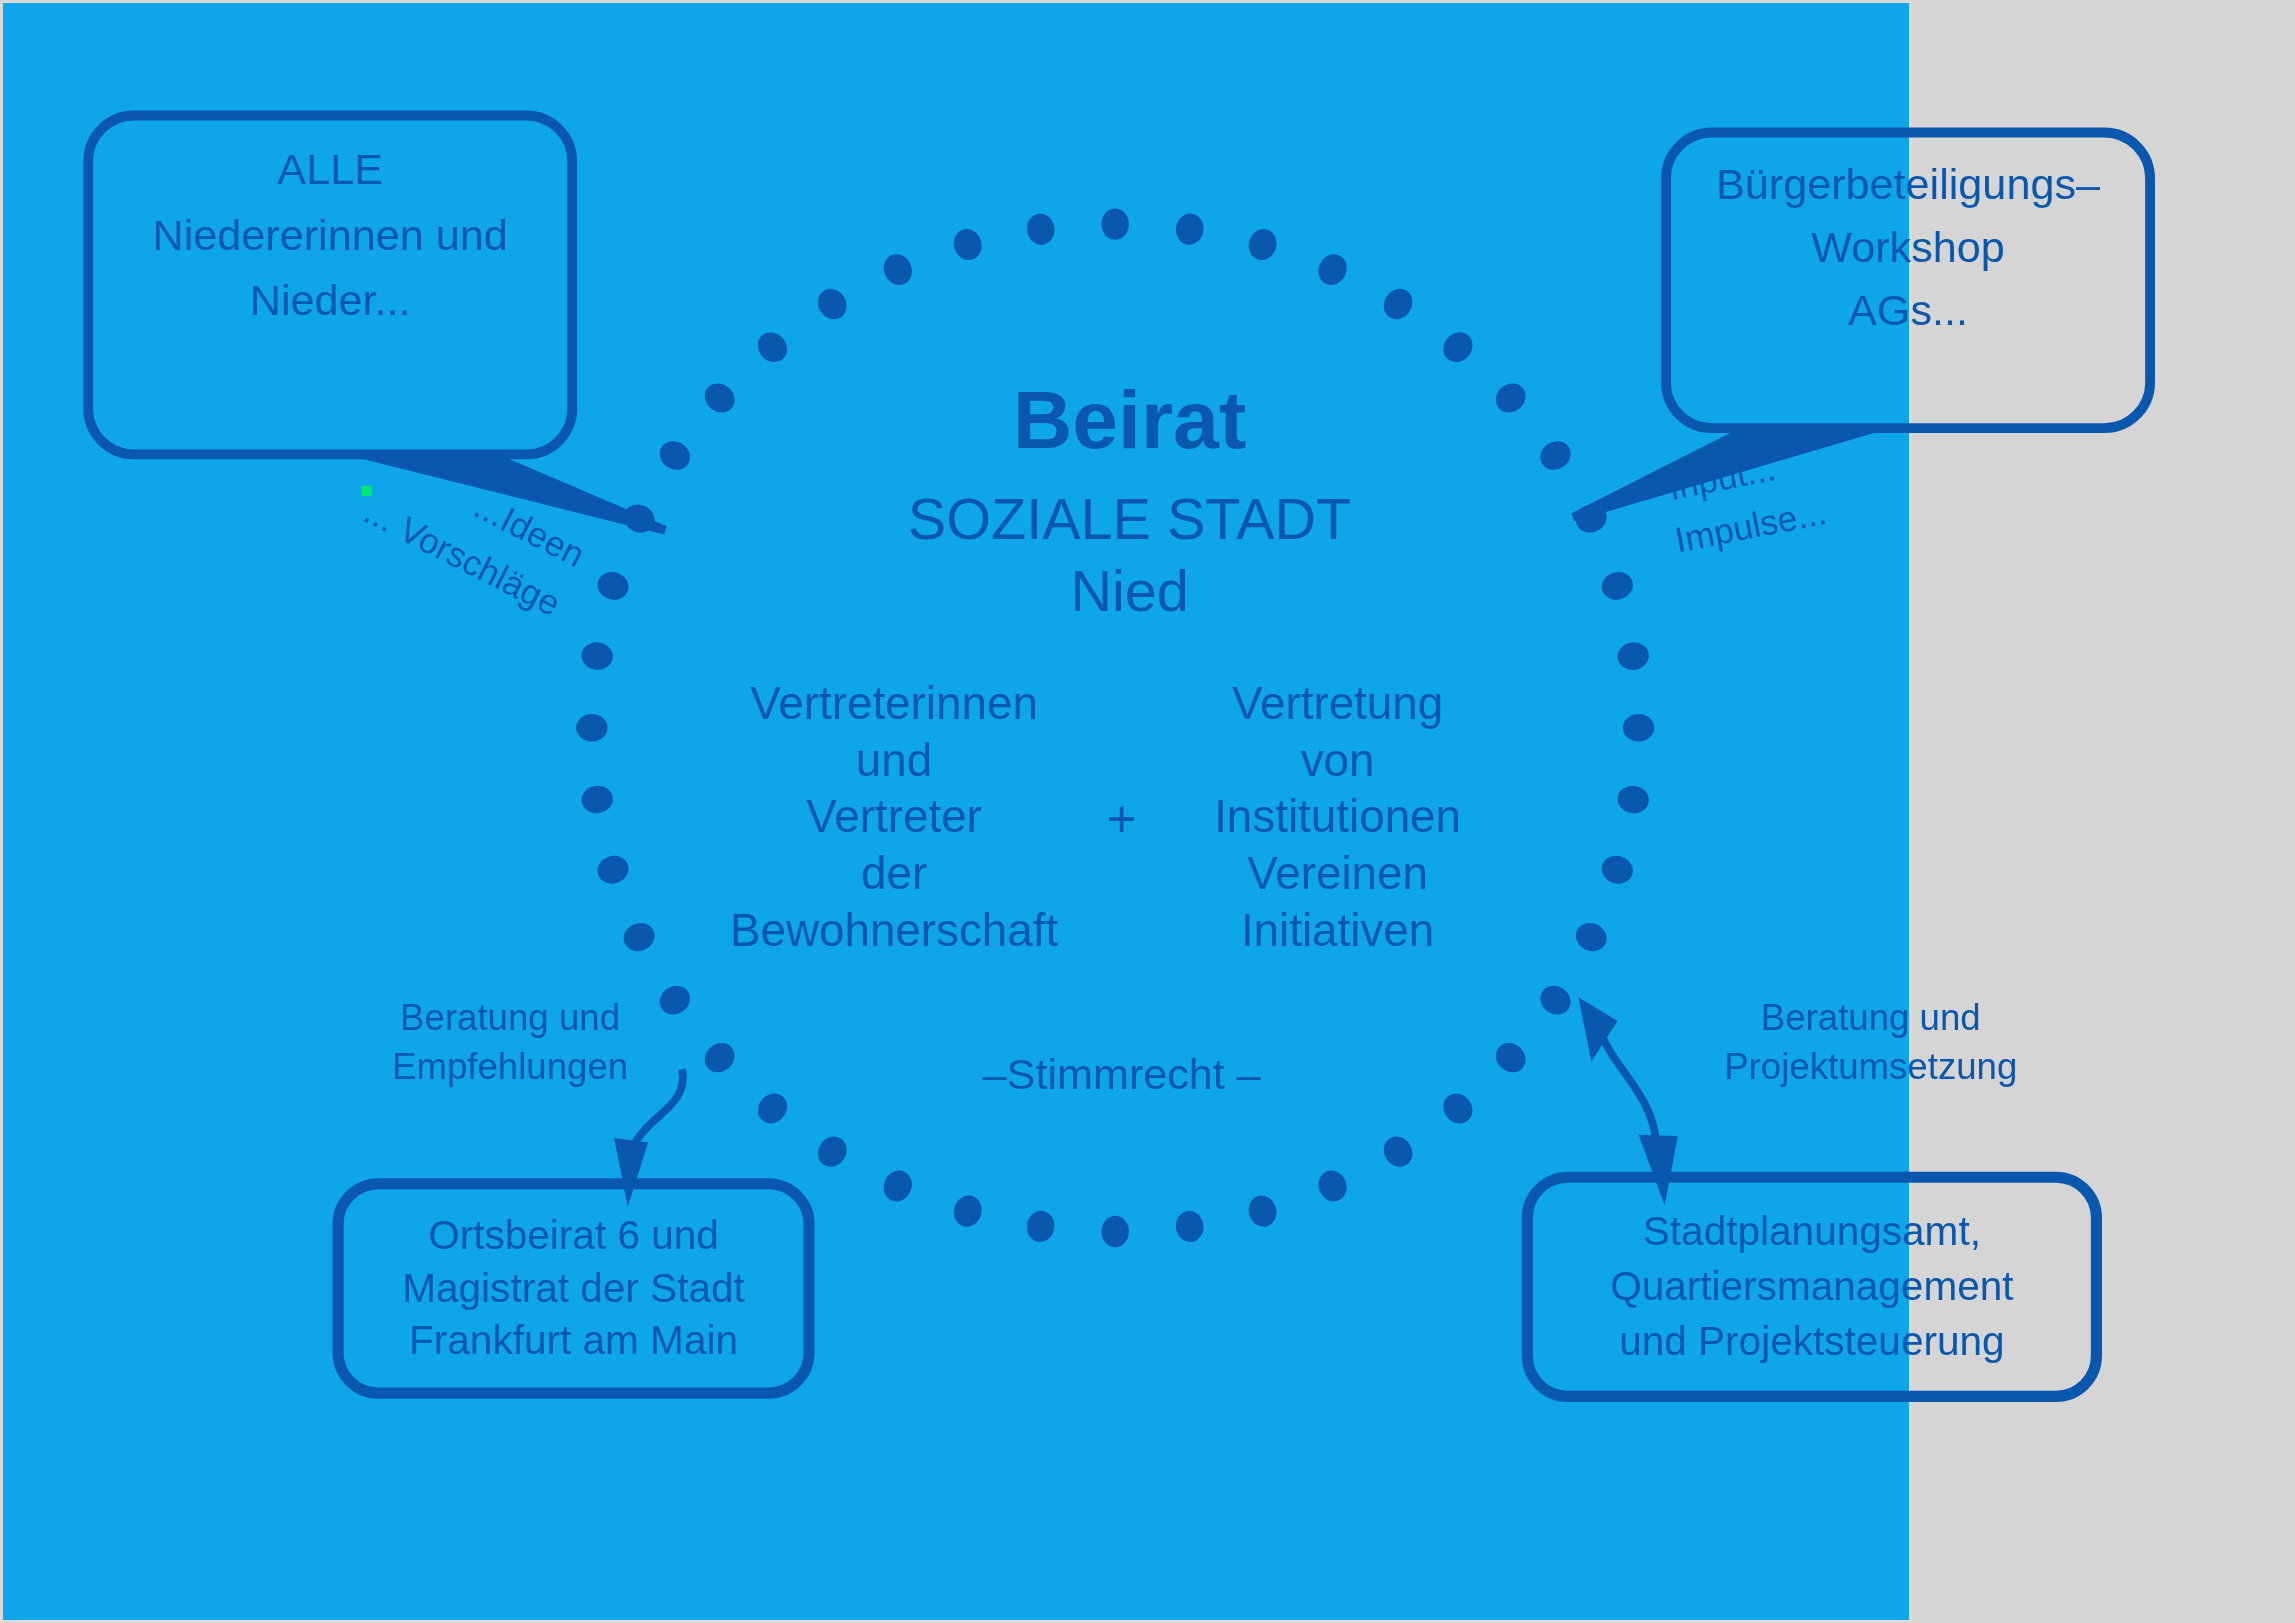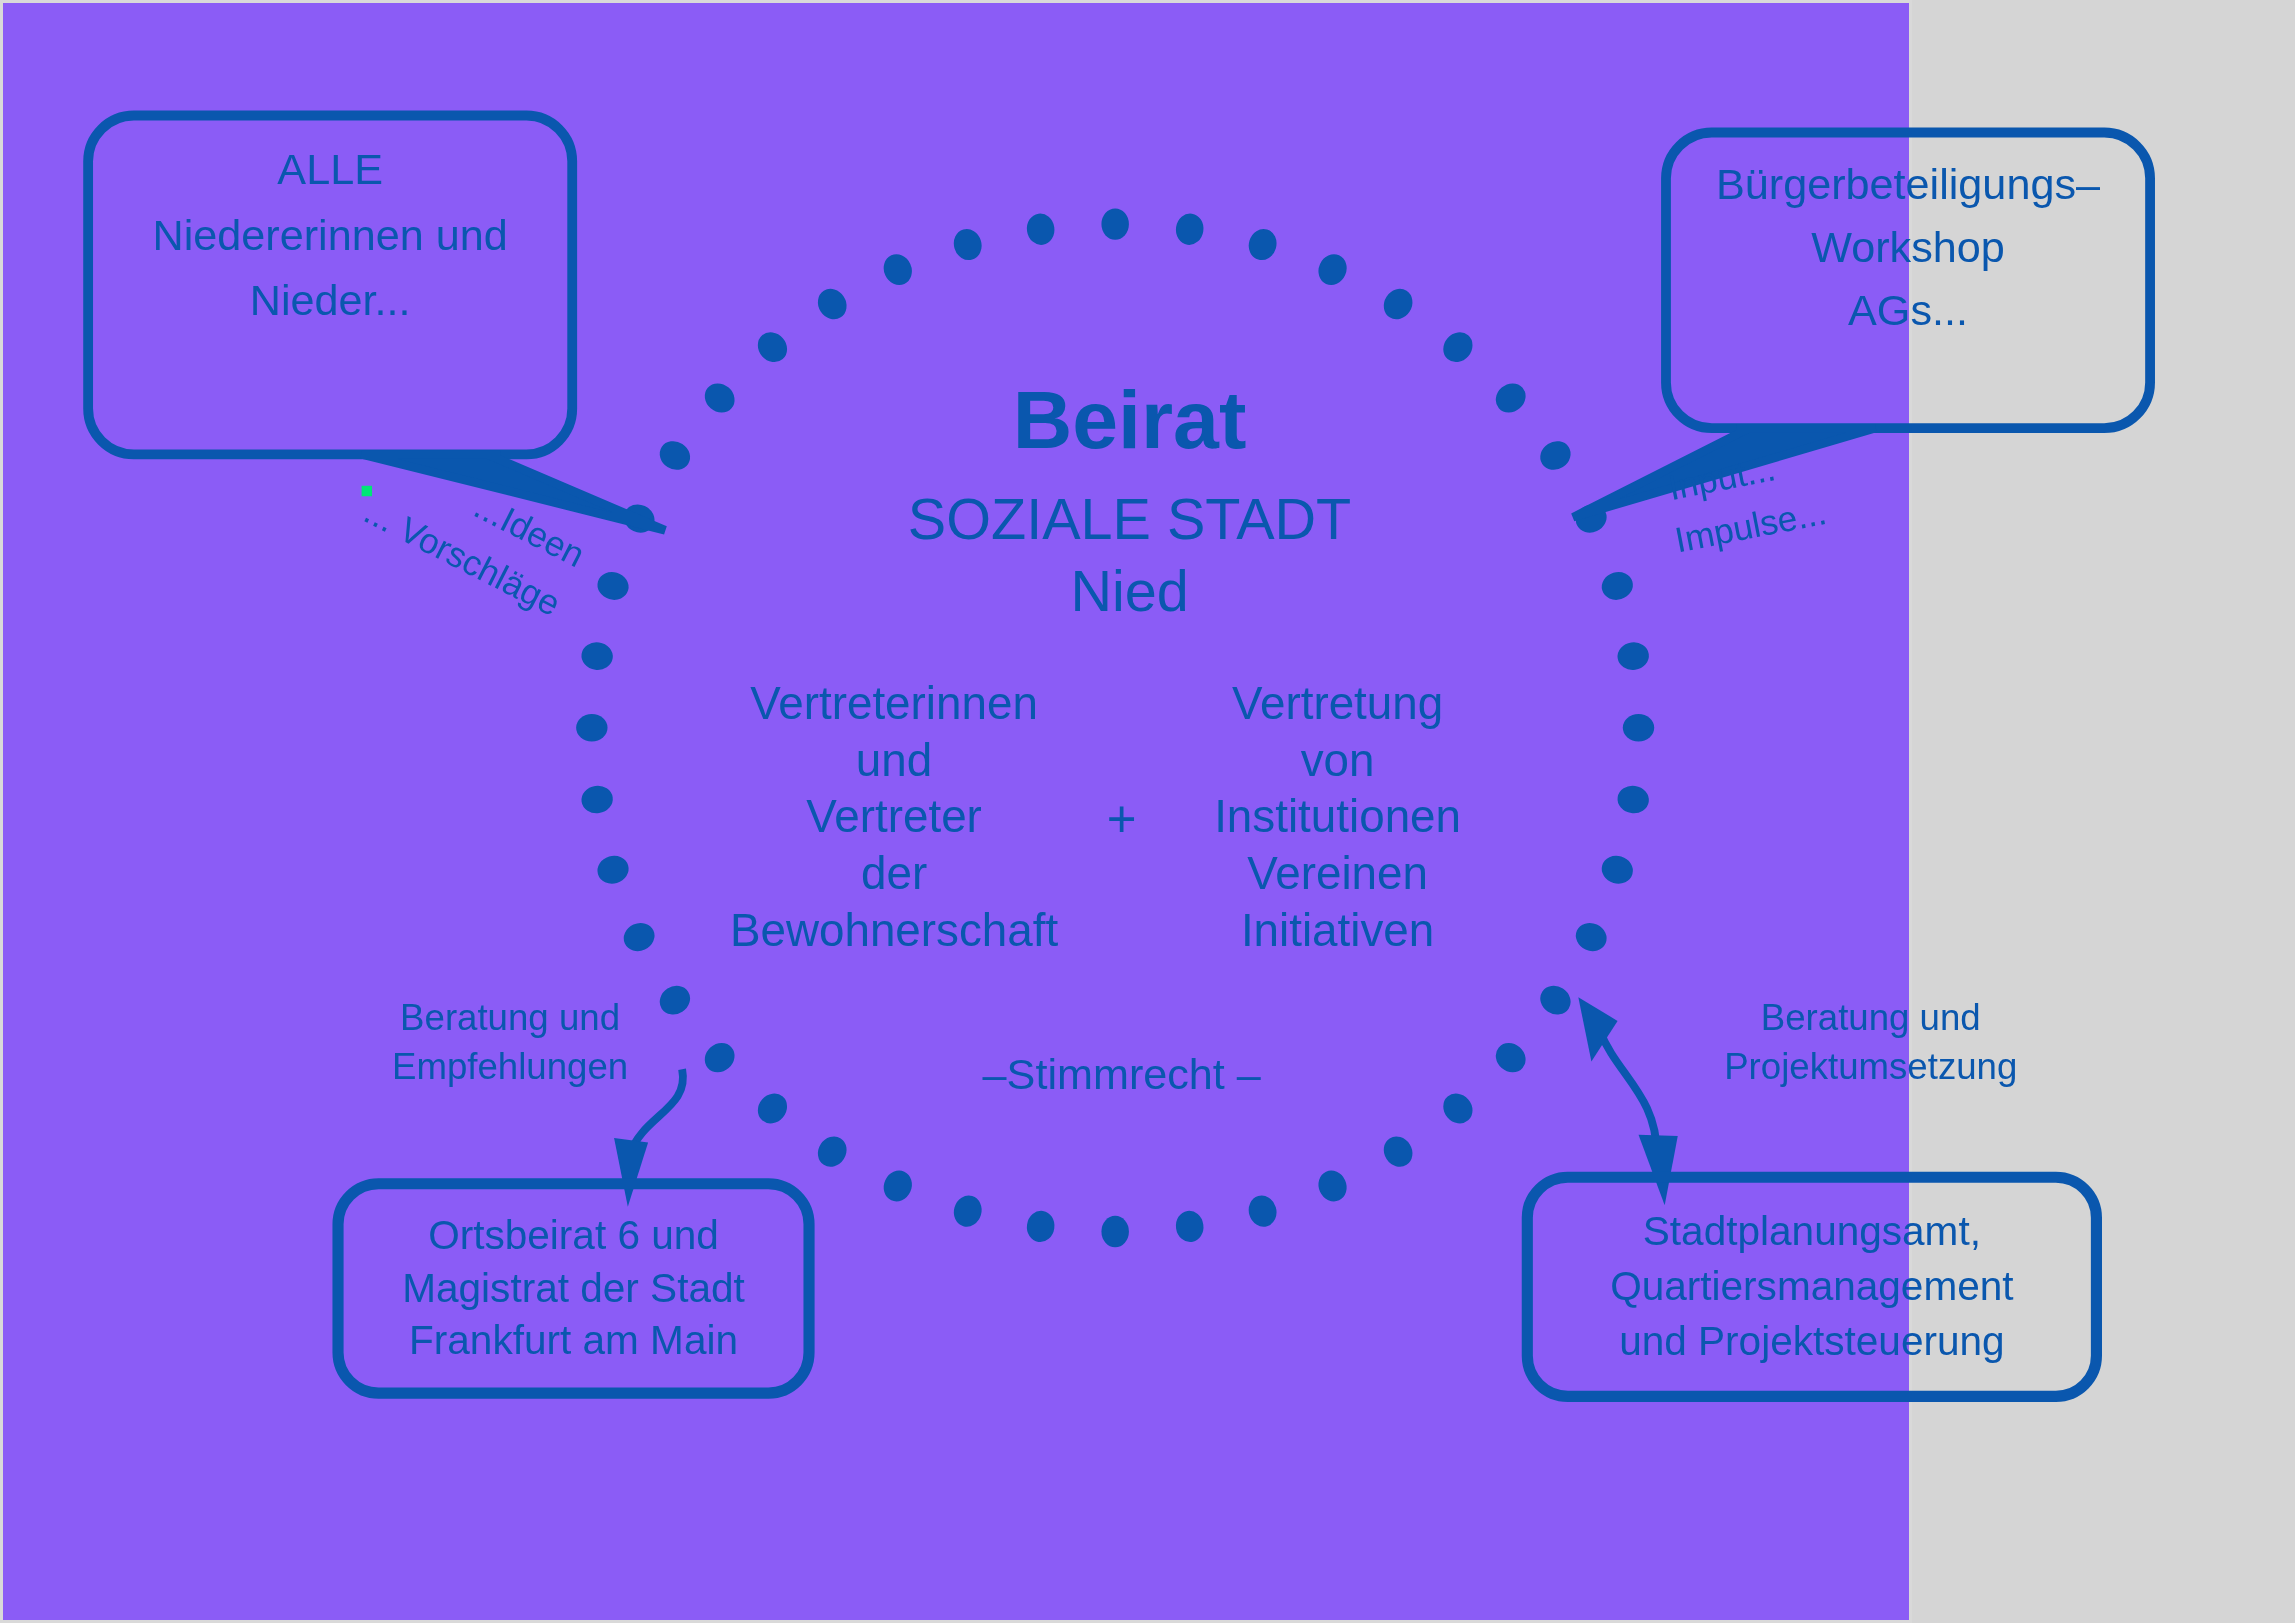--- a/index.html
+++ b/index.html
@@ -1,18 +1,18 @@
 <!DOCTYPE html>
 <html style="font-size:10.5px"><head>
 <meta charset="utf-8">
 <style>
   html,body{margin:0;padding:0;background:#d5d5d5;}
   body{width:2295px;height:1623px;overflow:hidden;
        font-family:"Liberation Sans",sans-serif;}
-  #stage{position:relative;width:1912px;height:1623px;background:#8b5cf6;
+  #stage{position:relative;width:1912px;height:1623px;background:#0ea5e9;
          box-sizing:border-box;border:3.9px solid #d9d9d9;}
   svg#art{position:absolute;left:0;top:0;width:2295px;height:1623px;}
   .tx{fill:#0a57ae;font-family:"Liberation Sans",sans-serif;}
 </style>
 </head>
 <body>
 
 <div id="stage">
   <svg id="art" viewBox="0 0 3508 2481">
 

